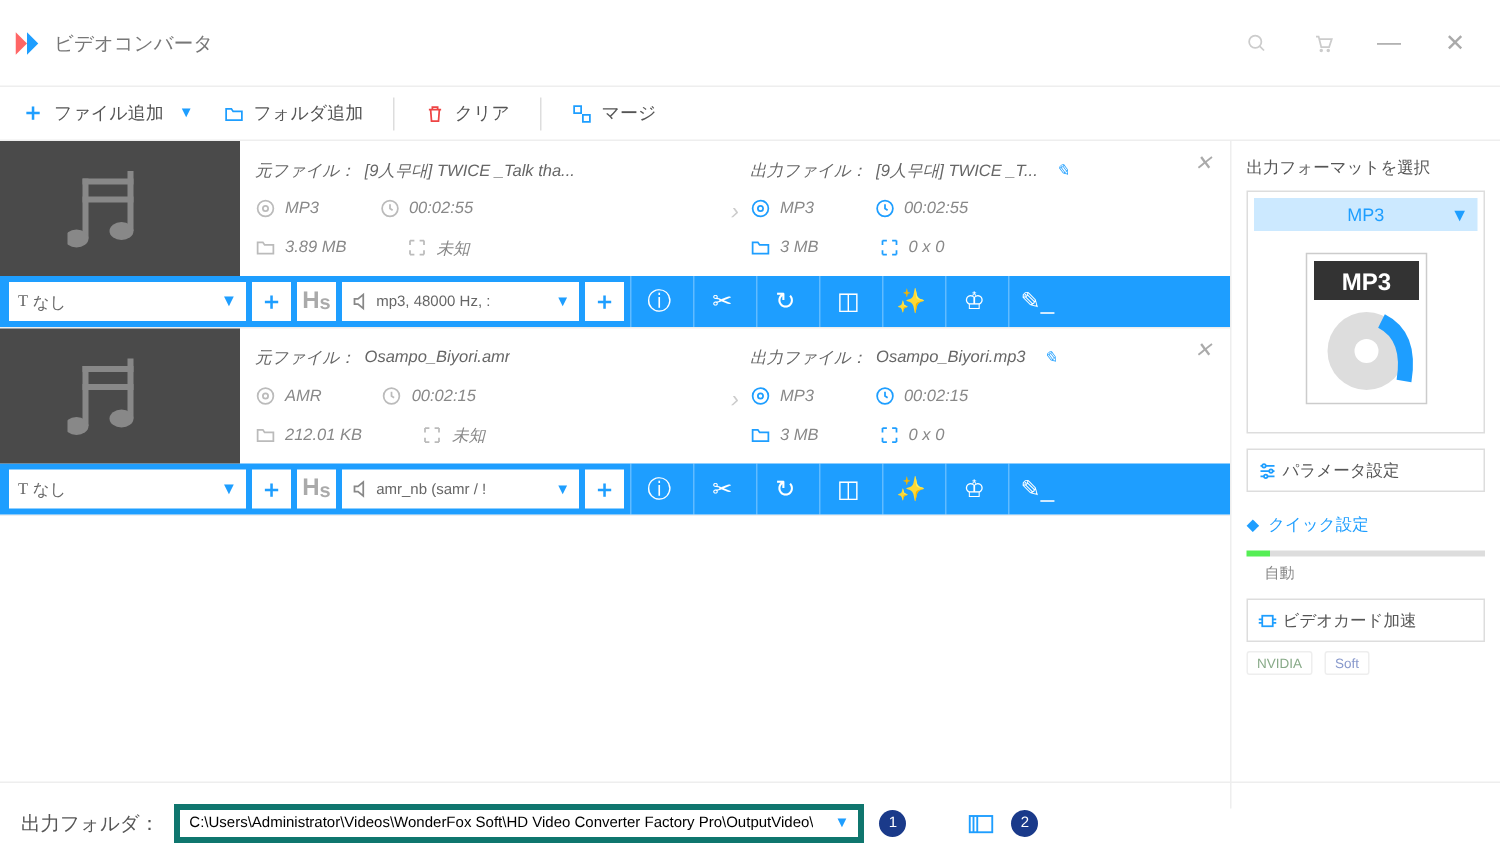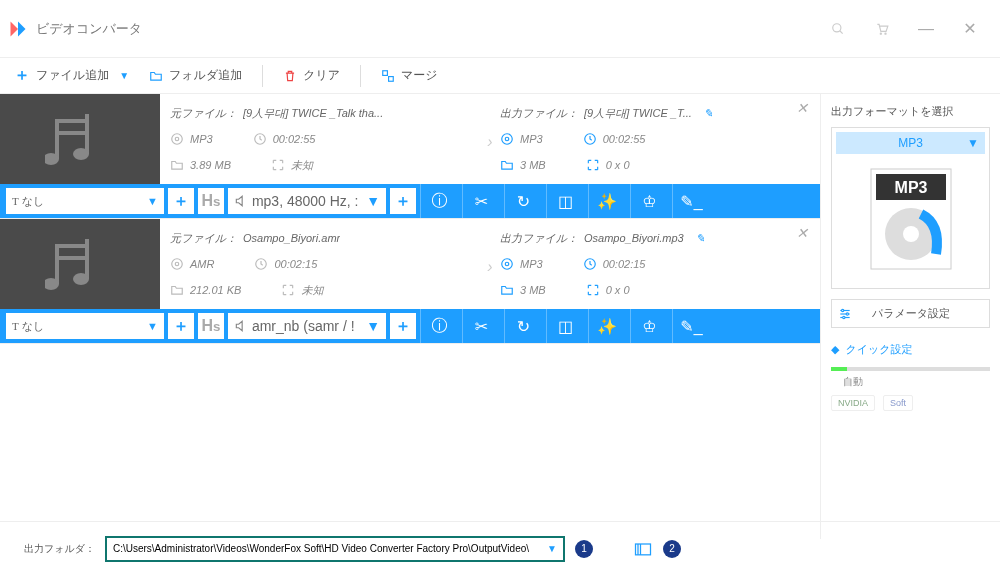--- a/index.html
+++ b/index.html
@@ -35,40 +35,40 @@
 .info-row .label { white-space: nowrap; overflow: hidden; text-overflow: ellipsis; }
 .info-sub { display: flex; gap: 40px; }
 .meta { display: flex; align-items: center; gap: 6px; font-size: 11px; color: #888; height: 26px; }
 .close-x { position: absolute; right: 12px; top: 6px; color: #aaa; cursor: pointer; font-size: 14px; }
 .edit-pen { color: #1e9eff; margin-left: 6px; cursor: pointer; }
 
 .file-bottom { height: 34px; background: #1e9eff; display: flex; align-items: center; padding: 0 6px; gap: 4px; }
 .subtitle-dd { width: 158px; height: 26px; background: #fff; display: flex; align-items: center; padding: 0 6px; font-size: 11px; color: #666; cursor: pointer; }
 .subtitle-dd .arr { margin-left: auto; color: #1e9eff; }
 .sq-btn { width: 26px; height: 26px; background: #fff; display: flex; align-items: center; justify-content: center; color: #1e9eff; font-weight: bold; cursor: pointer; }
-.audio-dd { width: 158px; height: 26px; background: #fff; display: flex; align-items: center; padding: 0 6px; font-size: 14px; color: #666; cursor: pointer; overflow: hidden; }
+.audio-dd { width: 158px; height: 26px; background: #fff; display: flex; align-items: center; padding: 0 6px; font-size: 10px; color: #666; cursor: pointer; overflow: hidden; }
 .tool-icon { width: 38px; height: 34px; display: flex; align-items: center; justify-content: center; color: #fff; cursor: pointer; border-left: 1px solid rgba(255,255,255,0.3); }
 
 
 .side-title { font-size: 11px; color: #555; margin-bottom: 8px; }
 .format-box { border: 1px solid #ddd; padding: 4px; cursor: pointer; }
 .format-head { background: #cce9ff; color: #1e9eff; font-size: 12px; padding: 4px; text-align: center; position: relative; }
 .format-head .arr { position: absolute; right: 6px; }
 .format-img { height: 130px; display: flex; align-items: center; justify-content: center; }
-.side-btn { margin-top: 10px; border: 1px solid #ddd; padding: 6px; font-size: 11px; color: #555; display: flex; align-items: center; gap: 20px; cursor: pointer; }
+.side-btn { margin-top: 10px; border: 1px solid #ddd; padding: 6px; font-size: 11px; color: #555; display: flex; align-items: center; gap: 3px; cursor: pointer; }
 .quick-label { margin-top: 14px; font-size: 11px; color: #1e9eff; display: flex; align-items: center; gap: 6px; }
 .slider { margin-top: 10px; height: 4px; background: linear-gradient(to right, #5e5 0%, #5e5 10%, #ddd 10%); position: relative; }
 .slider-label { font-size: 10px; color: #888; margin-top: 4px; margin-left: 12px; }
 .hw-logos { margin-top: 6px; display: flex; gap: 8px; }
 .hw-chip { border: 1px solid #eee; padding: 2px 6px; font-size: 9px; color: #8a8; border-radius: 2px; }
 
 
 .bottombar { height: 54px; border-top: 1px solid #eee; display: flex; align-items: center; padding: 0 14px; gap: 10px; position: absolute; bottom: 0; width: 100%; }
-.out-label { font-size: 10px; color: #555; margin-left: 10px; }
-.out-path { width: 460px; height: 26px; border: 2px solid #0f766e; font-size: 10px; padding: 0 6px; display: flex; align-items: center; }
+.out-label { font-size: 13px; color: #555; }
+.out-path { width: 460px; height: 26px; border: 4px solid #0f766e; font-size: 10px; padding: 0 6px; display: flex; align-items: center; }
 .out-path .arr { margin-left: auto; color: #1e9eff; }
 .num-badge { width: 18px; height: 18px; border-radius: 50%; background: #1a3a8a; color: #fff; font-size: 10px; display: flex; align-items: center; justify-content: center; }
 .convert-btn { width: 150px; height: 38px; background: #1e9eff; color: #fff; font-size: 18px; display: flex; align-items: center; justify-content: center; border: 3px solid #e33; cursor: pointer; margin-left: auto; }
 
 .icon-sm { width: 14px; height: 14px; }
 </style>
 </head>
 <body>
 
 <div class="titlebar">
@@ -374,20 +374,30 @@
           <line x1="4" y1="18" x2="20" y2="18"></line>
           <circle cx="8" cy="6" r="2" fill="#fff"></circle>
           <circle cx="16" cy="12" r="2" fill="#fff"></circle>
           <circle cx="10" cy="18" r="2" fill="#fff"></circle>
         </svg>
       <span>パラメータ設定</span>
     </div>
     <div class="quick-label">◆ <span>クイック設定</span></div>
     <div class="slider"></div>
     <div class="slider-label">自動</div>
+    <div class="side-btn">
+      <svg class="icon-sm" viewBox="0 0 24 24" fill="none" stroke="#1e9eff" stroke-width="2">
+          <rect x="6" y="6" width="12" height="12"></rect>
+          <line x1="2" y1="10" x2="6" y2="10"></line>
+          <line x1="2" y1="14" x2="6" y2="14"></line>
+          <line x1="18" y1="10" x2="22" y2="10"></line>
+          <line x1="18" y1="14" x2="22" y2="14"></line>
+        </svg>
+      <span>ビデオカード加速</span>
+    </div>
     <div class="hw-logos">
       <span class="hw-chip">NVIDIA</span>
       <span class="hw-chip" style="color:#89c">Soft</span>
     </div>
   </div>
 </div>
 
 <div class="bottombar">
   <span class="out-label">出力フォルダ：</span>
   <div class="out-path">

